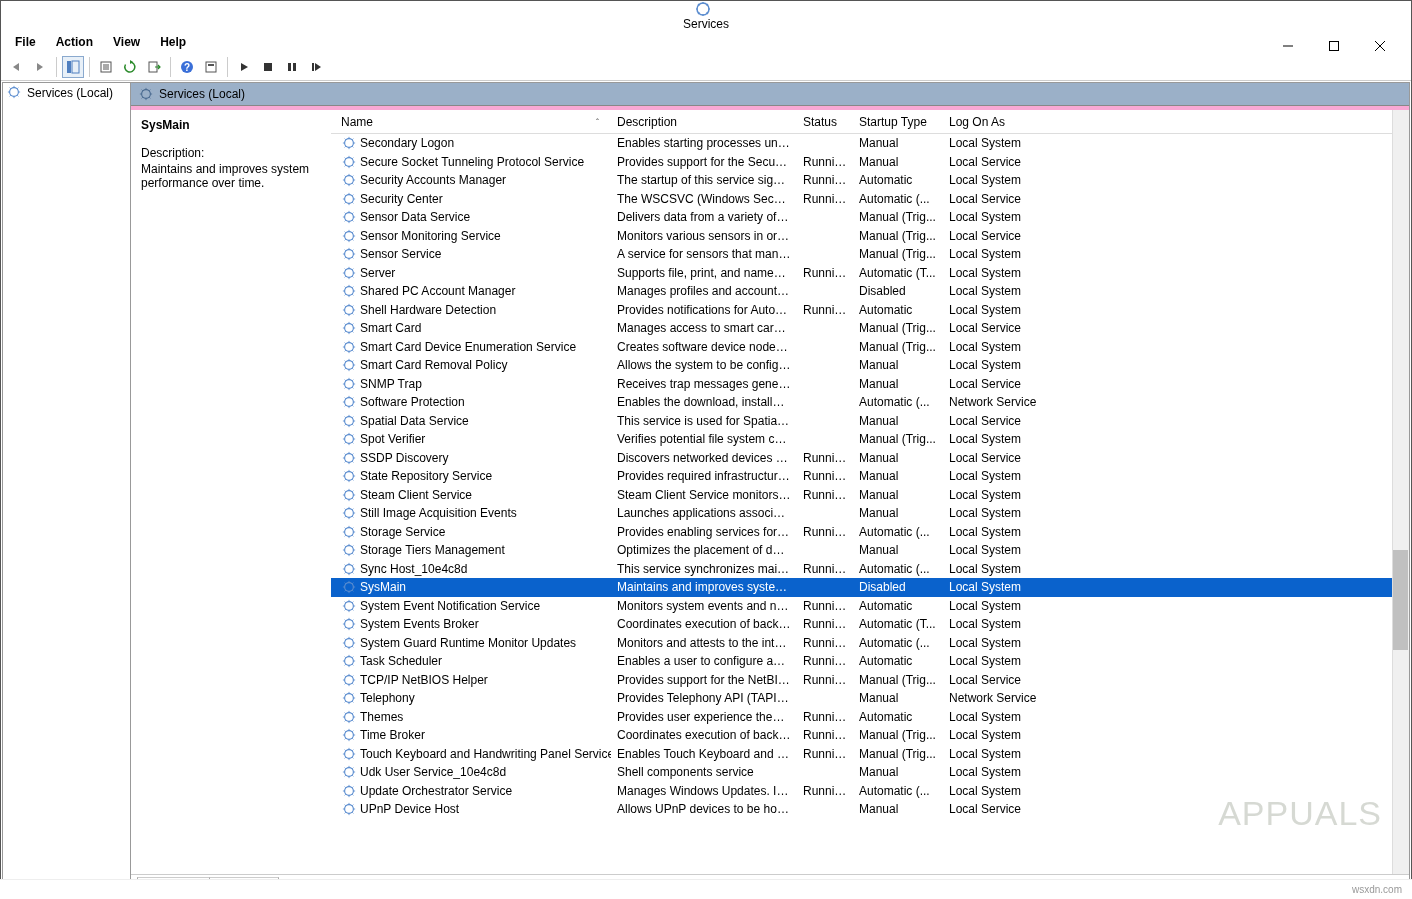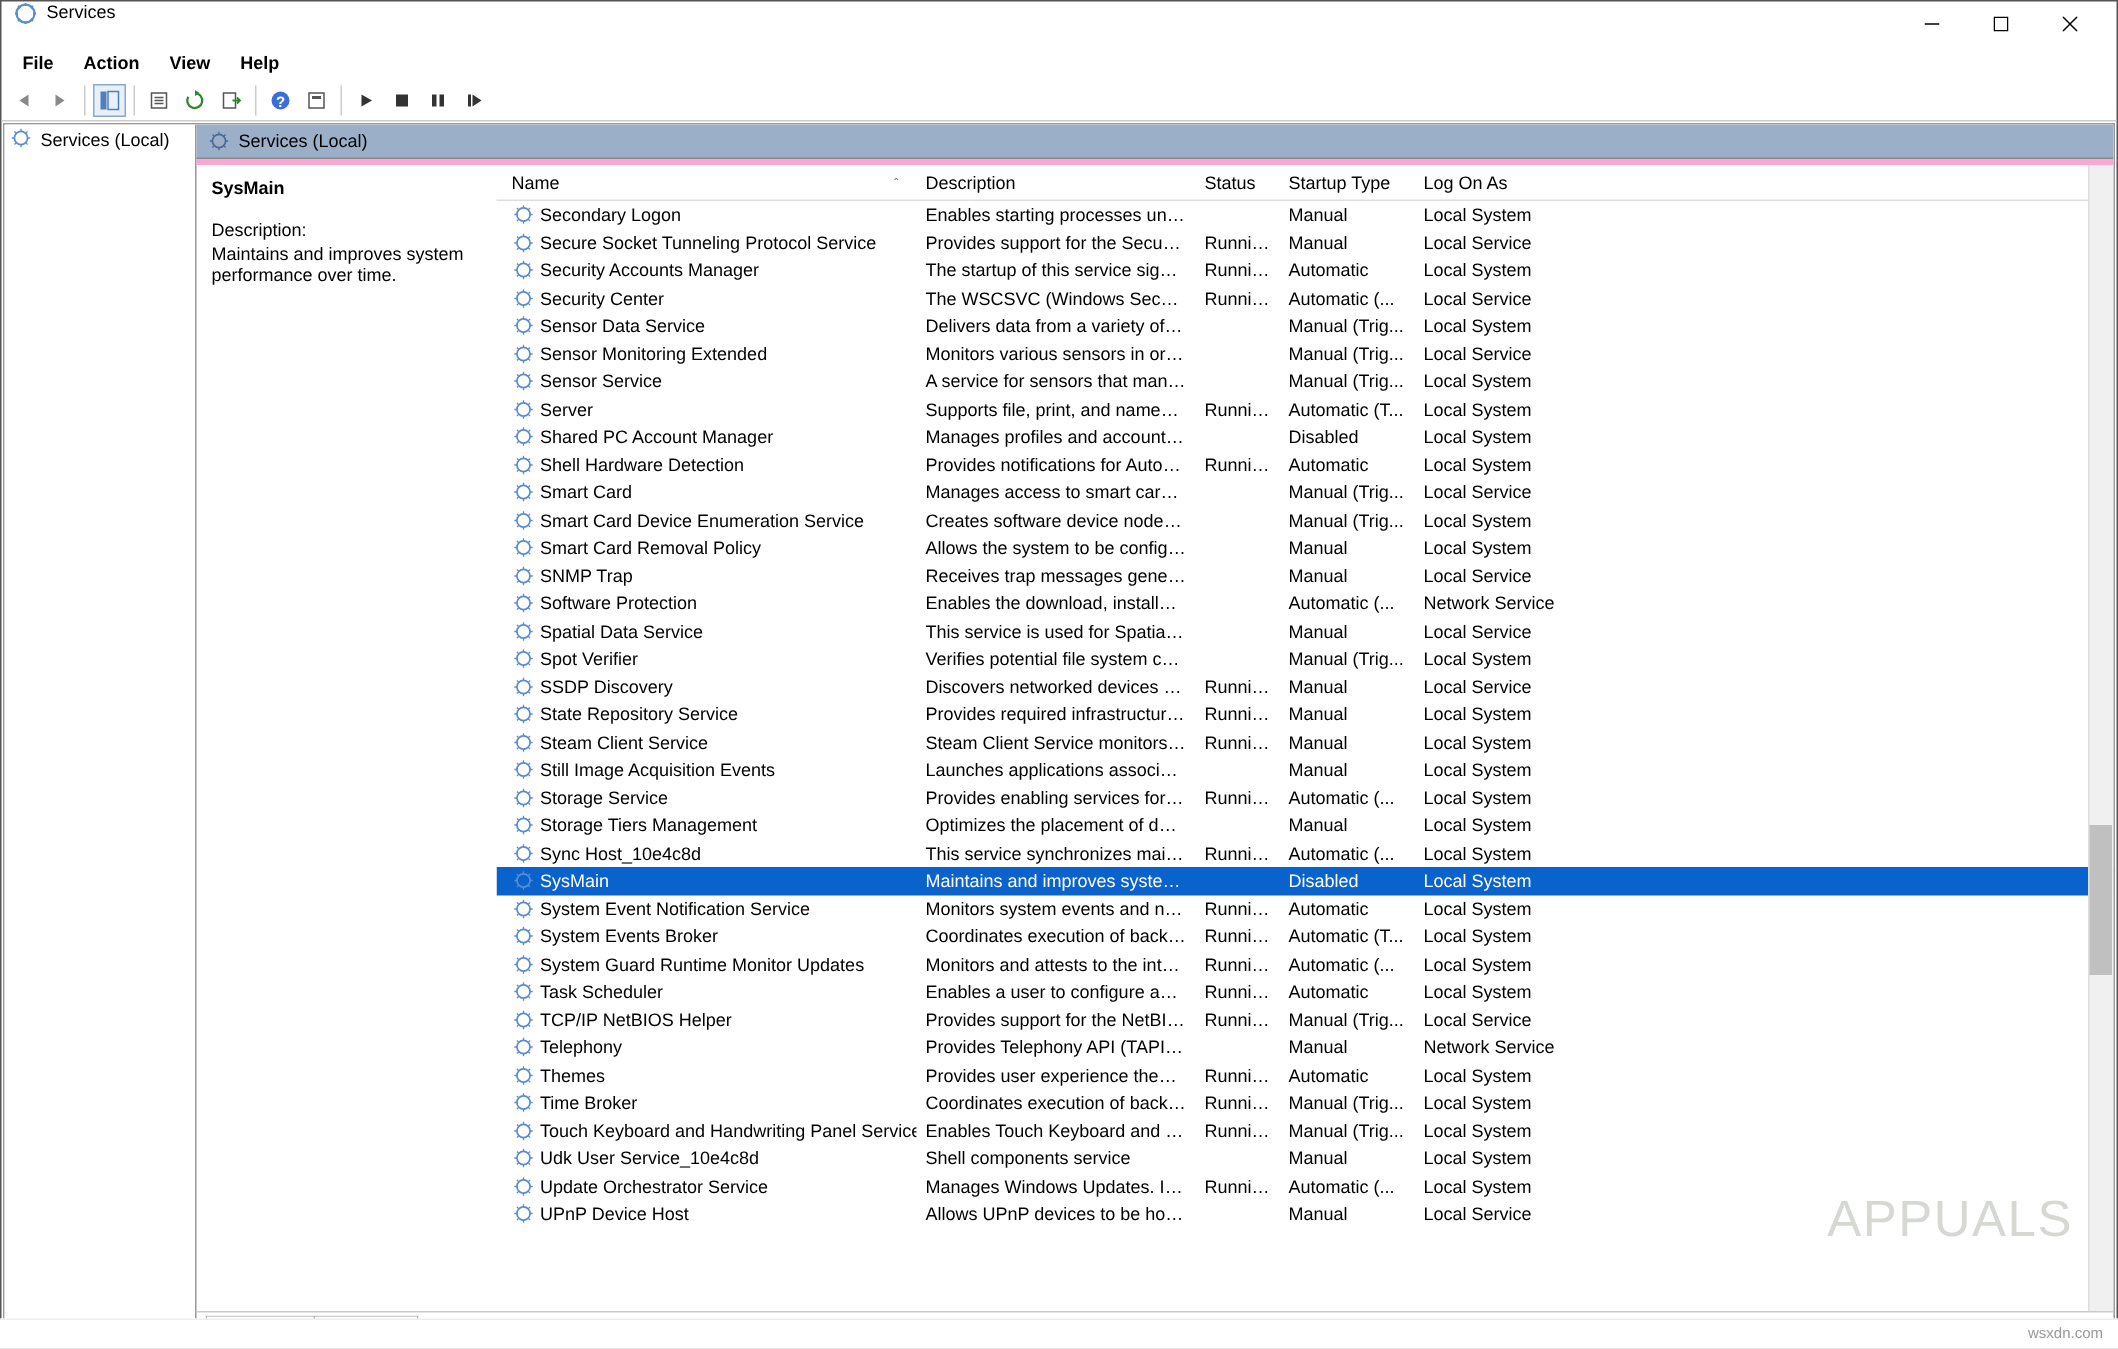--- a/index.html
+++ b/index.html
@@ -1,18 +1,18 @@
 <!DOCTYPE html>
 <html><head>
 <meta charset="utf-8">
 <style>
   * { box-sizing: border-box; }
   html, body { margin: 0; padding: 0; height: 100%; font-family: "Segoe UI", Tahoma, sans-serif; font-size: 12px; color: #000; background: #fff; }
   .window { width: 1412px; height: 899px; background: #fff; border: 1px solid #555; display: flex; flex-direction: column; }
-  .title-bar { display: flex; align-items: flex-start; height: 30px; padding: 0 8px; }
+  .title-bar { display: flex; align-items: center; height: 30px; padding: 0 8px; flex-direction: column; }
   .title-bar .icon { width: 16px; height: 16px; margin-right: 6px; display: flex; align-items: center; justify-content: center; }
   .title-bar .title-text { font-size: 12px; }
   .win-controls { margin-left: auto; display: flex; }
   .win-controls .wc { width: 46px; height: 30px; display: flex; align-items: center; justify-content: center; font-size: 13px; }
   .menu-bar { display: flex; align-items: center; height: 22px; padding: 0 4px; }
   .menu-bar .mi { padding: 2px 10px; font-weight: bold; }
   .toolbar { display: flex; align-items: center; height: 28px; padding: 2px 4px; border-bottom: 1px solid #ccc; gap: 2px; }
   .toolbar .tb { width: 22px; height: 22px; display: flex; align-items: center; justify-content: center; border: 1px solid transparent; }
   .toolbar .tb.boxed { border: 1px solid #8aa9ce; background: #e8f0f8; }
   .toolbar .sep { width: 1px; height: 20px; background: #ccc; margin: 0 3px; }
@@ -287,21 +287,21 @@
                 <div class="cell c-logon">Local System</div>
               </div>
               <div class="row">
                 <div class="cell c-name">
                   <span class="cog-icon">
                     <svg width="14" height="14" viewBox="0 0 16 16">
                       <circle cx="8" cy="8" r="5" fill="none" stroke="#5a8ccf" stroke-width="1.3"></circle>
                       <path d="M8 1 v2 M8 13 v2 M1 8 h2 M13 8 h2 M3 3 l1.3 1.3 M11.7 11.7 l1.3 1.3 M13 3 l-1.3 1.3 M4.3 11.7 l-1.3 1.3" stroke="#5a8ccf" stroke-width="1"></path>
                     </svg>
                   </span>
-                  <span>Sensor Monitoring Extended</span>
+                  <span>Sensor Monitoring Service</span>
                 </div>
                 <div class="cell c-desc">Monitors various sensors in orde...</div>
                 <div class="cell c-status"></div>
                 <div class="cell c-startup">Manual (Trig...</div>
                 <div class="cell c-logon">Local Service</div>
               </div>
               <div class="row">
                 <div class="cell c-name">
                   <span class="cog-icon">
                     <svg width="14" height="14" viewBox="0 0 16 16">

